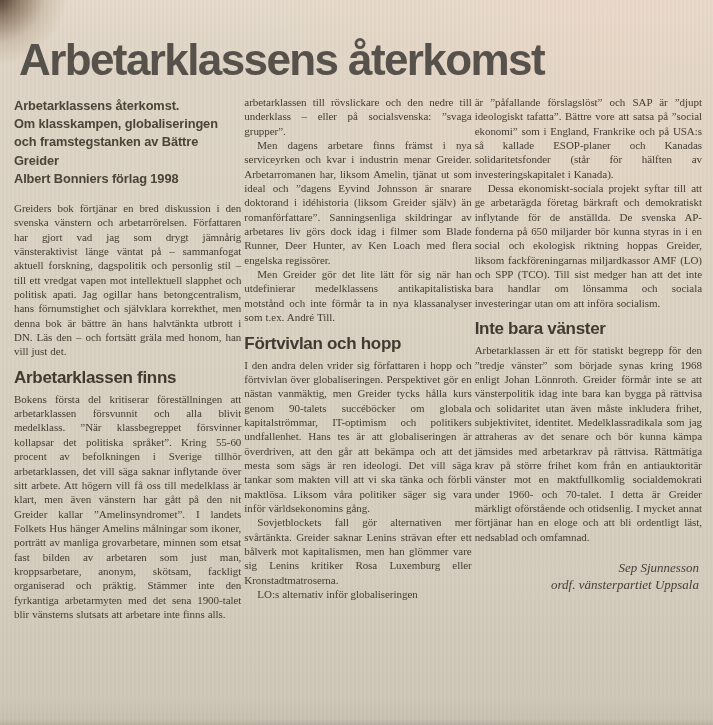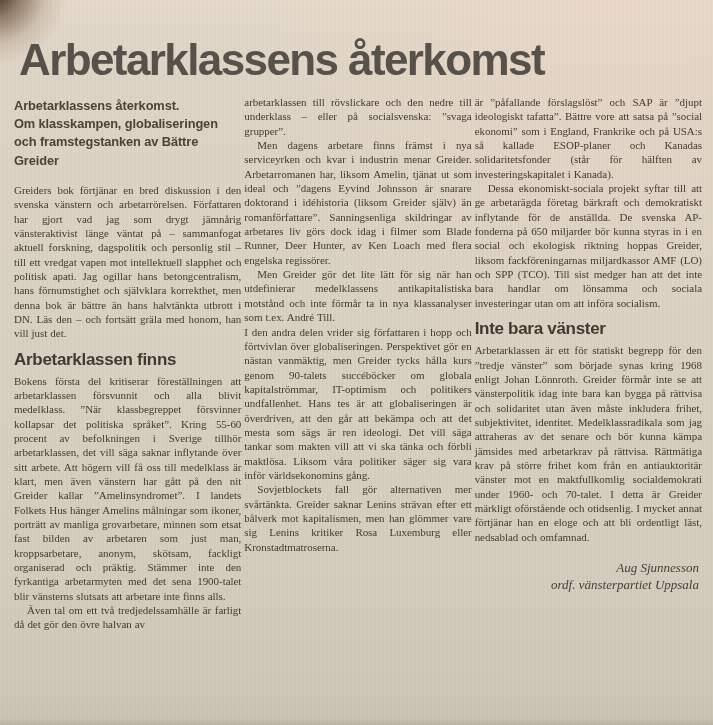--- a/index.html
+++ b/index.html
@@ -62,41 +62,43 @@
 <div class="grain"></div>
 
 <h1 class="title">Arbetarklassens återkomst</h1>
 
 <div class="cols">
 
   <div class="col">
     <div class="bookref">
       <div>Arbetarklassens återkomst.</div>
       <div>Om klasskampen, globaliseringen och framstegstanken av Bättre Greider</div>
+      <div>Albert Bonniers förlag 1998</div>
     </div>
     <p>Greiders bok förtjänar en bred diskussion i den svenska vänstern och arbetarrörelsen. Författaren har gjort vad jag som drygt jämnårig vänsteraktivist länge väntat på – sammanfogat aktuell forskning, dagspolitik och personlig stil – till ett vredgat vapen mot intellektuell slapphet och politisk apati. Jag ogillar hans betongcentralism, hans förnumstighet och självklara korrekthet, men denna bok är bättre än hans halvtänkta utbrott i DN. Läs den – och fortsätt gräla med honom, han vill just det.</p>
     <h3>Arbetarklassen finns</h3>
     <p>Bokens första del kritiserar föreställningen att arbetarklassen försvunnit och alla blivit medelklass. ”När klassbegreppet försvinner kollapsar det politiska språket”. Kring 55-60 procent av befolkningen i Sverige tillhör arbetarklassen, det vill säga saknar inflytande över sitt arbete. Att högern vill få oss till medelklass är klart, men även vänstern har gått på den nit Greider kallar ”Amelinsyndromet”. I landets Folkets Hus hänger Amelins målningar som ikoner, porträtt av manliga grovarbetare, minnen som etsat fast bilden av arbetaren som just man, kroppsarbetare, anonym, skötsam, fackligt organiserad och präktig. Stämmer inte den fyrkantiga arbetarmyten med det sena 1900-talet blir vänsterns slutsats att arbetare inte finns alls.</p>
-    <p class="indent">Även tal om ett två tredjedelssamhälle är farligt då det gör den övre halvan av</p>
   </div>
 
   <div class="col">
     <p>arbetarklassen till rövslickare och den nedre till underklass – eller på socialsvenska: ”svaga grupper”.</p>
     <p class="indent">Men dagens arbetare finns främst i nya serviceyrken och kvar i industrin menar Greider. Arbetarromanen har, liksom Amelin, tjänat ut som ideal och ”dagens Eyvind Johnsson är snarare doktorand i idéhistoria (liksom Greider själv) än romanförfattare”. Sanningsenliga skildringar av arbetares liv görs dock idag i filmer som Blade Runner, Deer Hunter, av Ken Loach med flera engelska regissörer.</p>
     <p class="indent">Men Greider gör det lite lätt för sig när han utdefinierar medelklassens antikapitalistiska motstånd och inte förmår ta in nya klassanalyser som t.ex. André Till.</p>
+    <h3>Förtvivlan och hopp</h3>
     <p>I den andra delen vrider sig författaren i hopp och förtvivlan över globaliseringen. Perspektivet gör en nästan vanmäktig, men Greider tycks hålla kurs genom 90-talets succéböcker om globala kapitalströmmar, IT-optimism och politikers undfallenhet. Hans tes är att globaliseringen är överdriven, att den går att bekämpa och att det mesta som sägs är ren ideologi. Det vill säga tankar som makten vill att vi ska tänka och förbli maktlösa. Liksom våra politiker säger sig vara inför världsekonomins gång.</p>
     <p class="indent">Sovjetblockets fall gör alternativen mer svårtänkta. Greider saknar Lenins strävan efter ett bålverk mot kapitalismen, men han glömmer vare sig Lenins kritiker Rosa Luxemburg eller Kronstadtmatroserna.</p>
+    <p class="indent">LO:s alternativ inför globaliseringen</p>
   </div>
 
   <div class="col">
     <p>är ”påfallande förslagslöst” och SAP är ”djupt ideologiskt tafatta”. Bättre vore att satsa på ”social ekonomi” som i England, Frankrike och på USA:s så kallade ESOP-planer och Kanadas solidaritetsfonder (står för hälften av investeringskapitalet i Kanada).</p>
     <p class="indent">Dessa ekonomiskt-sociala projekt syftar till att ge arbetarägda företag bärkraft och demokratiskt inflytande för de anställda. De svenska AP-fonderna på 650 miljarder bör kunna styras in i en social och ekologisk riktning hoppas Greider, liksom fackföreningarnas miljardkassor AMF (LO) och SPP (TCO). Till sist medger han att det inte bara handlar om lönsamma och sociala investeringar utan om att införa socialism.</p>
     <h3>Inte bara vänster</h3>
     <p>Arbetarklassen är ett för statiskt begrepp för den ”tredje vänster” som började synas kring 1968 enligt Johan Lönnroth. Greider förmår inte se att vänsterpolitik idag inte bara kan bygga på rättvisa och solidaritet utan även måste inkludera frihet, subjektivitet, identitet. Medelklassradikala som jag attraheras av det senare och bör kunna kämpa jämsides med arbetarkrav på rättvisa. Rättmätiga krav på större frihet kom från en antiauktoritär vänster mot en maktfullkomlig socialdemokrati under 1960- och 70-talet. I detta är Greider märkligt oförstående och otidsenlig. I mycket annat förtjänar han en eloge och att bli ordentligt läst, nedsablad och omfamnad.</p>
     <div class="signature">
-      <div>Aug Sjunnesson</div>
+      <div>Sep Sjunnesson</div>
       <div>ordf. vänsterpartiet Uppsala</div>
     </div>
   </div>
 
 </div>
 
 <div class="edge-bottom"></div>
 
 </body></html>

